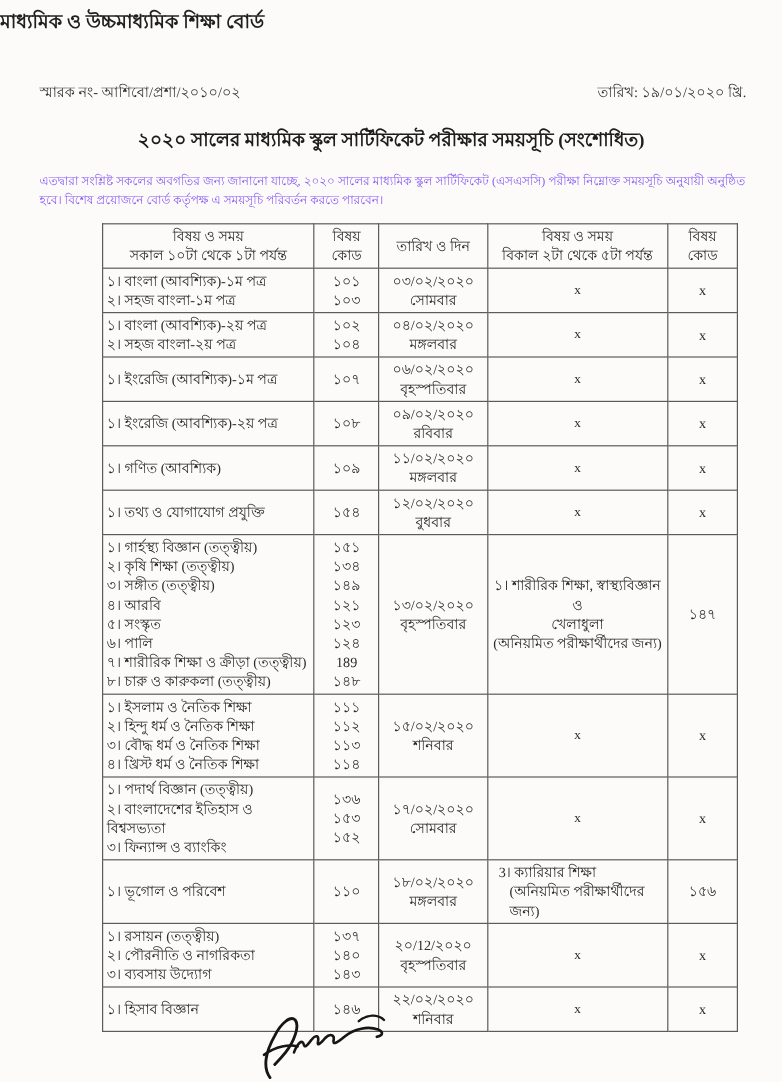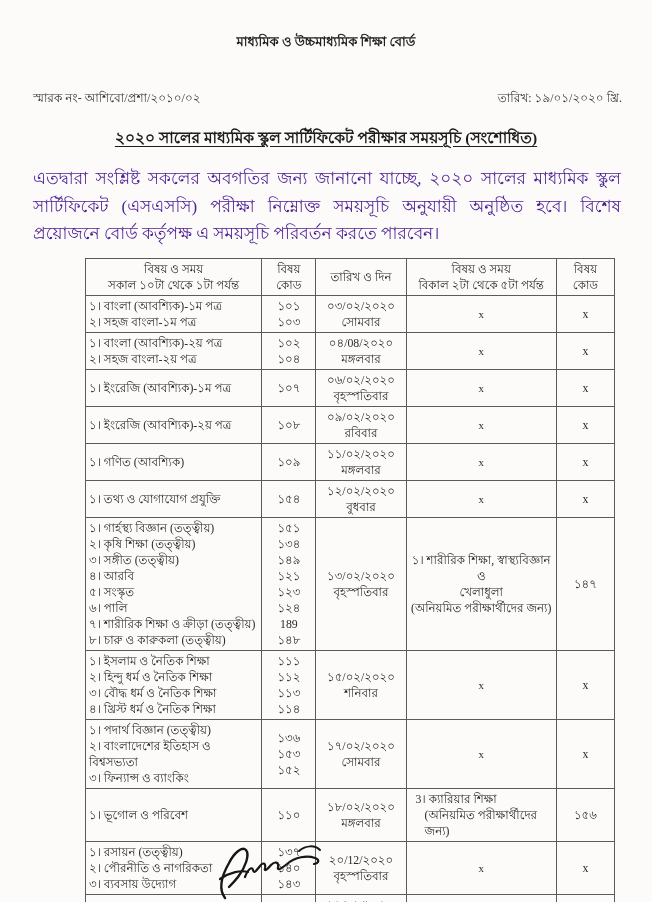--- a/index.html
+++ b/index.html
@@ -5,31 +5,31 @@
   html,body { margin:0; padding:0; }
   body {
     width:652px; height:902px;
     background:#fcfbfa;
     font-family:"Liberation Serif", serif;
     color:#262626;
     overflow:hidden;
   }
   .page { position:relative; width:652px; height:902px; }
 
-  .org-name   { text-align:center; padding-top:32px; font-size:13px; font-weight:bold; color:#1f1f1f; }
+  .org-name   { text-align:left; padding-top:5px; font-size:16px; font-weight:bold; color:#1f1f1f; }
   .org-regions{ text-align:center; font-size:11.5px; margin-top:7px; color:#3a3a3a; }
 
   .memo-row { display:flex; justify-content:space-between; margin:36px 30px 0 33px; font-size:12px; color:#333; }
 
   .doc-title {
     text-align:center; margin-top:17px; font-size:15.5px; font-weight:bold;
-    text-decoration:underline; text-underline-offset:3px; color:#1d1d1d;
+    text-underline-offset:3px; color:#1d1d1d;
   }
 
-  .intro { margin:13px 31px 0 33px; font-size:17px; line-height:1.62; text-align:justify; color:#4c1d95; }
+  .intro { margin:13px 31px 0 33px; font-size:10px; line-height:1.62; text-align:justify; color:#8b5cf6; }
 
   table.schedule {
     border-collapse:collapse; table-layout:fixed;
     margin:10px 0 0 85px; width:530px;
     background:transparent;
   }
   .schedule th, .schedule td {
     border:1px solid #5b5b5b;
     font-size:11.8px; line-height:16px;
     vertical-align:middle; padding:2px 3px;
@@ -116,21 +116,21 @@
         <tr>
           <td class="subject-cell">
             <div>১। বাংলা (আবশ্যিক)-২য় পত্র</div>
             <div>২। সহজ বাংলা-২য় পত্র</div>
           </td>
           <td class="code-cell">
             <div>১০২</div>
             <div>১০৪</div>
           </td>
           <td class="date-cell">
-            <div>০৪/08/২০২০</div>
+            <div>০৪/০২/২০২০</div>
             <div>মঙ্গলবার</div>
           </td>
           <td class="aft-cell center">
             <div class="xmark">x</div>
           </td>
           <td class="aft-code-cell xmark">x</td>
         </tr>
         <tr>
           <td class="subject-cell">
             <div>১। ইংরেজি (আবশ্যিক)-১ম পত্র</div>

